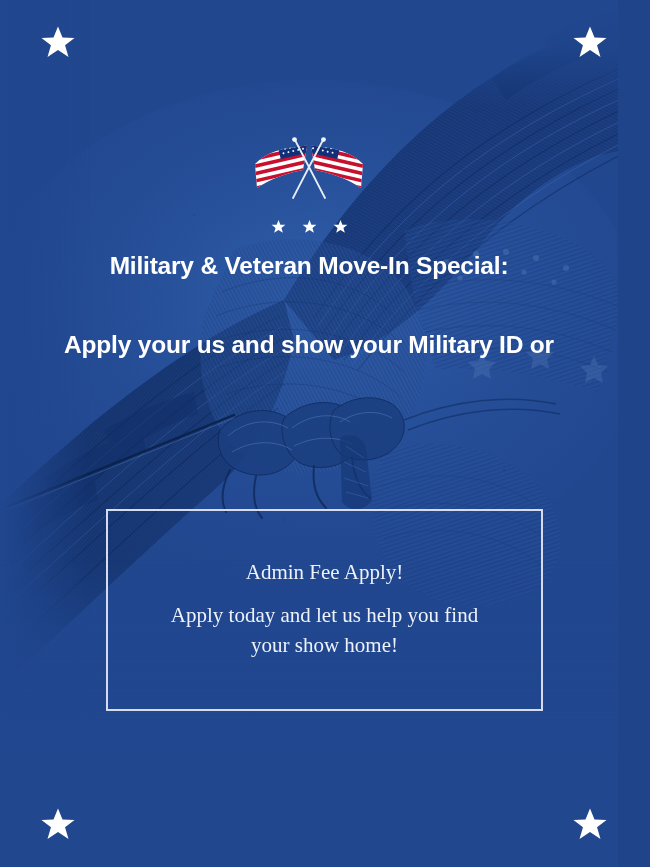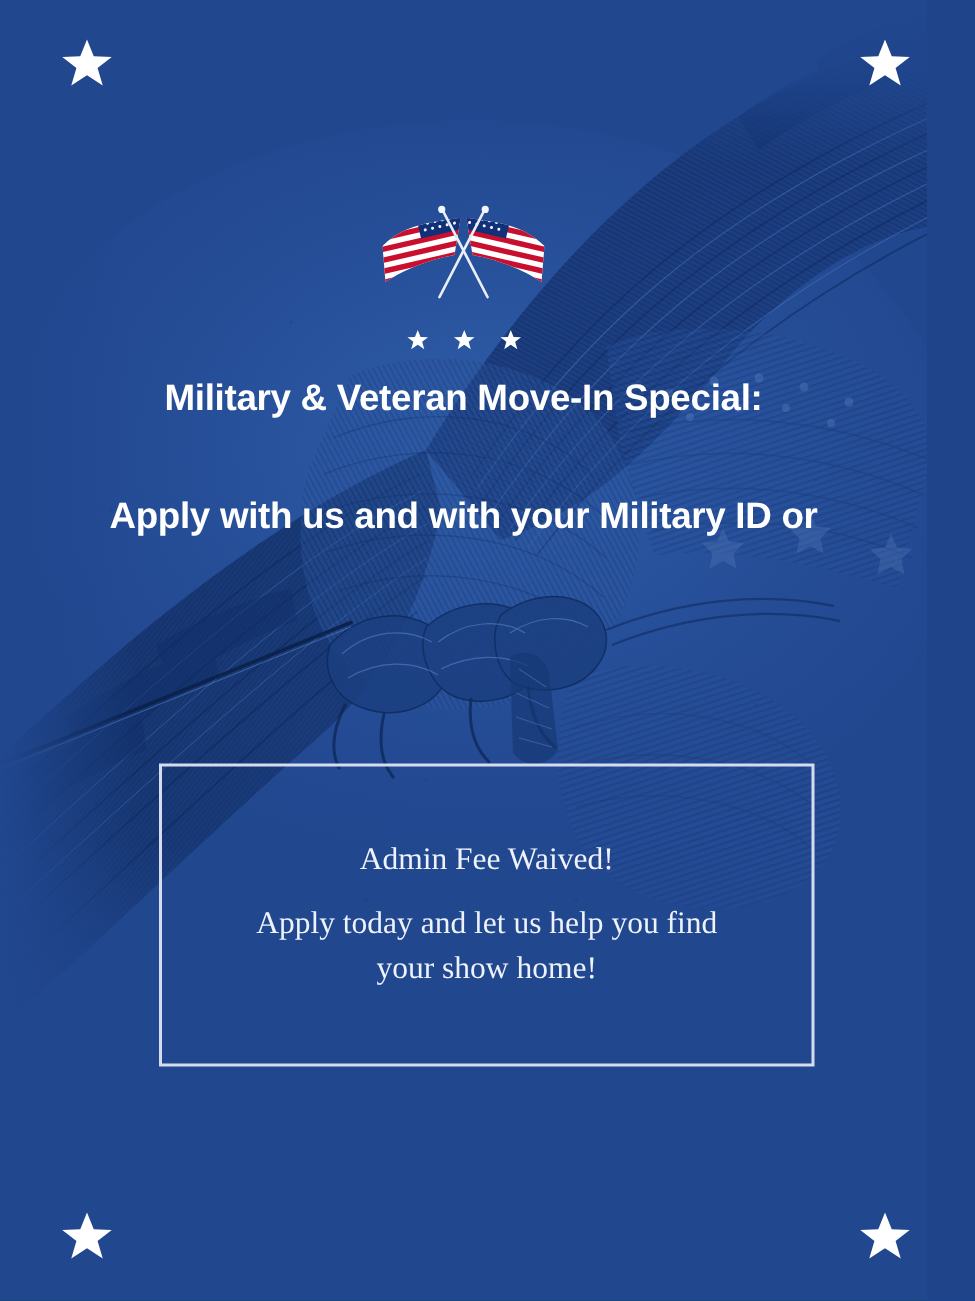--- a/index.html
+++ b/index.html
@@ -5,21 +5,21 @@
   html, body {
     margin: 0;
     padding: 0;
     background: #1f4489;
   }
   #poster {
     position: relative;
     width: 618px;
     height: 867px;
     overflow: hidden;
-    background: #14532d;
+    background: #ec4899;
     font-family: "Liberation Sans", sans-serif;
     -webkit-font-smoothing: antialiased;
   }
 
   
   #bg-engraving {
     position: absolute;
     inset: 0;
     width: 100%;
     height: 100%;
@@ -466,25 +466,25 @@
       </svg>
       <svg class="mini-star" viewBox="0 0 24 24" aria-hidden="true">
         <path fill="currentColor" d="M12 1.6 L15 9 L23 9.3 L16.7 14.2 L19 22 L12 17.4 L5 22 L7.3 14.2 L1 9.3 L9 9 Z"></path>
       </svg>
     </div>
   </div>
 
   <div id="headline-block">
     <p class="headline-main">Military &amp; Veteran Move-In Special:</p>
     <p class="headline-sub">
-      <span>Apply with us and with your Military ID or</span><br>
+      <span>Apply your us and show your Military ID or</span><br>
     </p>
   </div>
 
   <div id="offer-box">
-    <p class="offer-headline">Admin Fee Waived!</p>
+    <p class="offer-headline">Admin Fee Apply!</p>
     <p class="offer-body">
       <span>Apply today and let us help you find</span><br>
       <span>your show home!</span>
     </p>
   </div>
 
 </div>
 
 </body></html>

